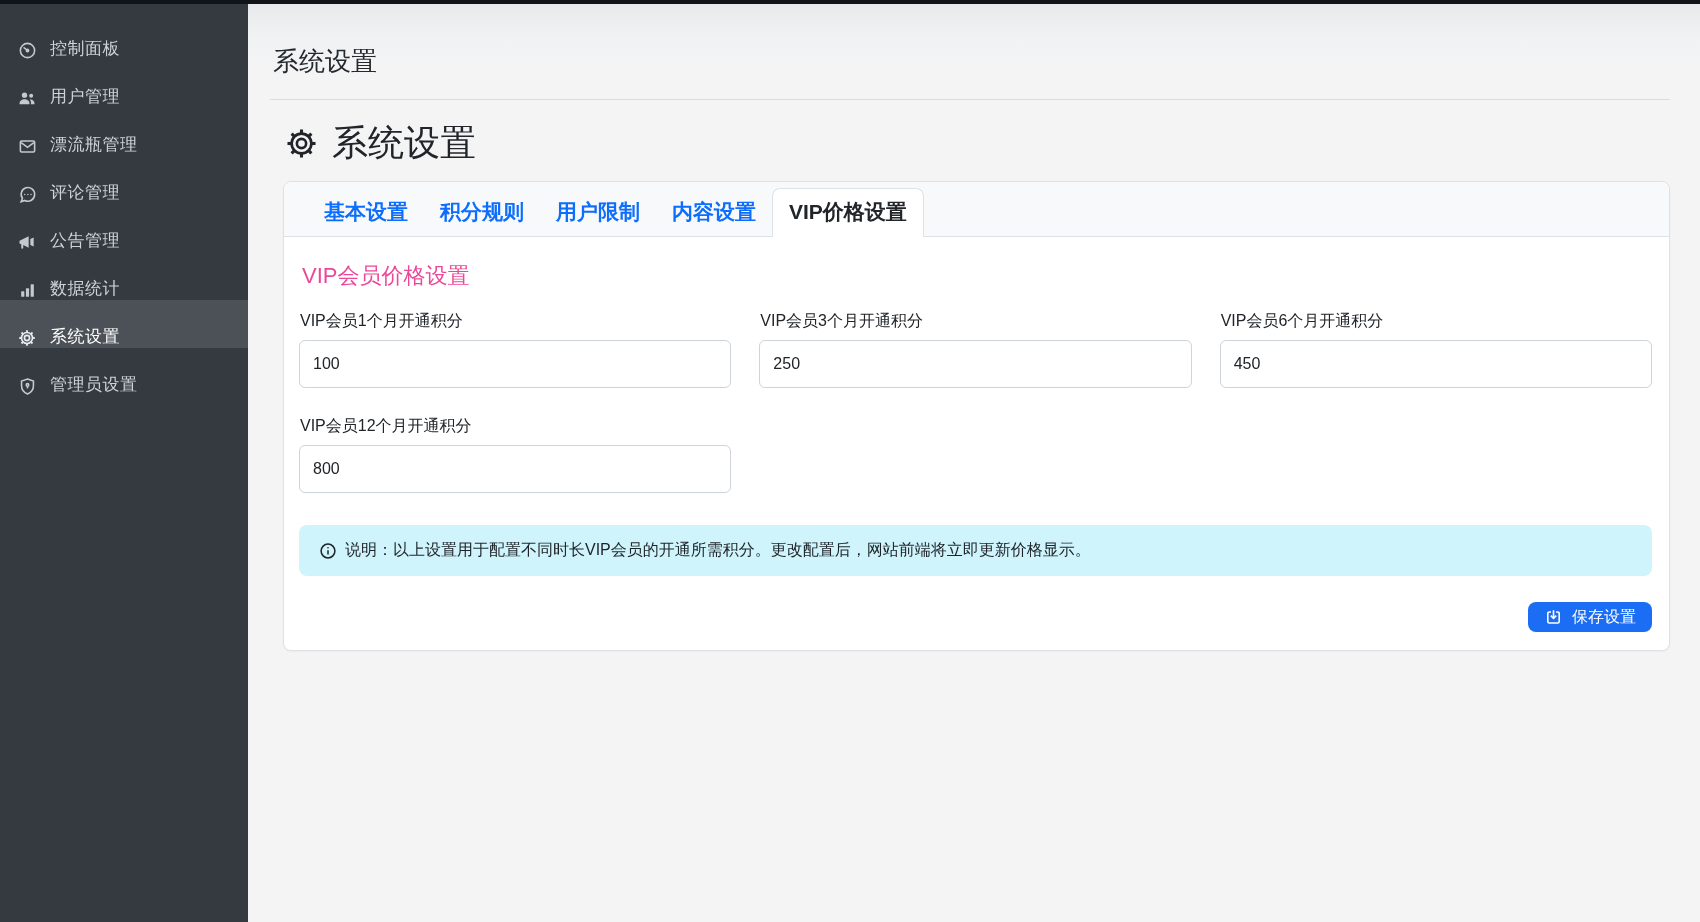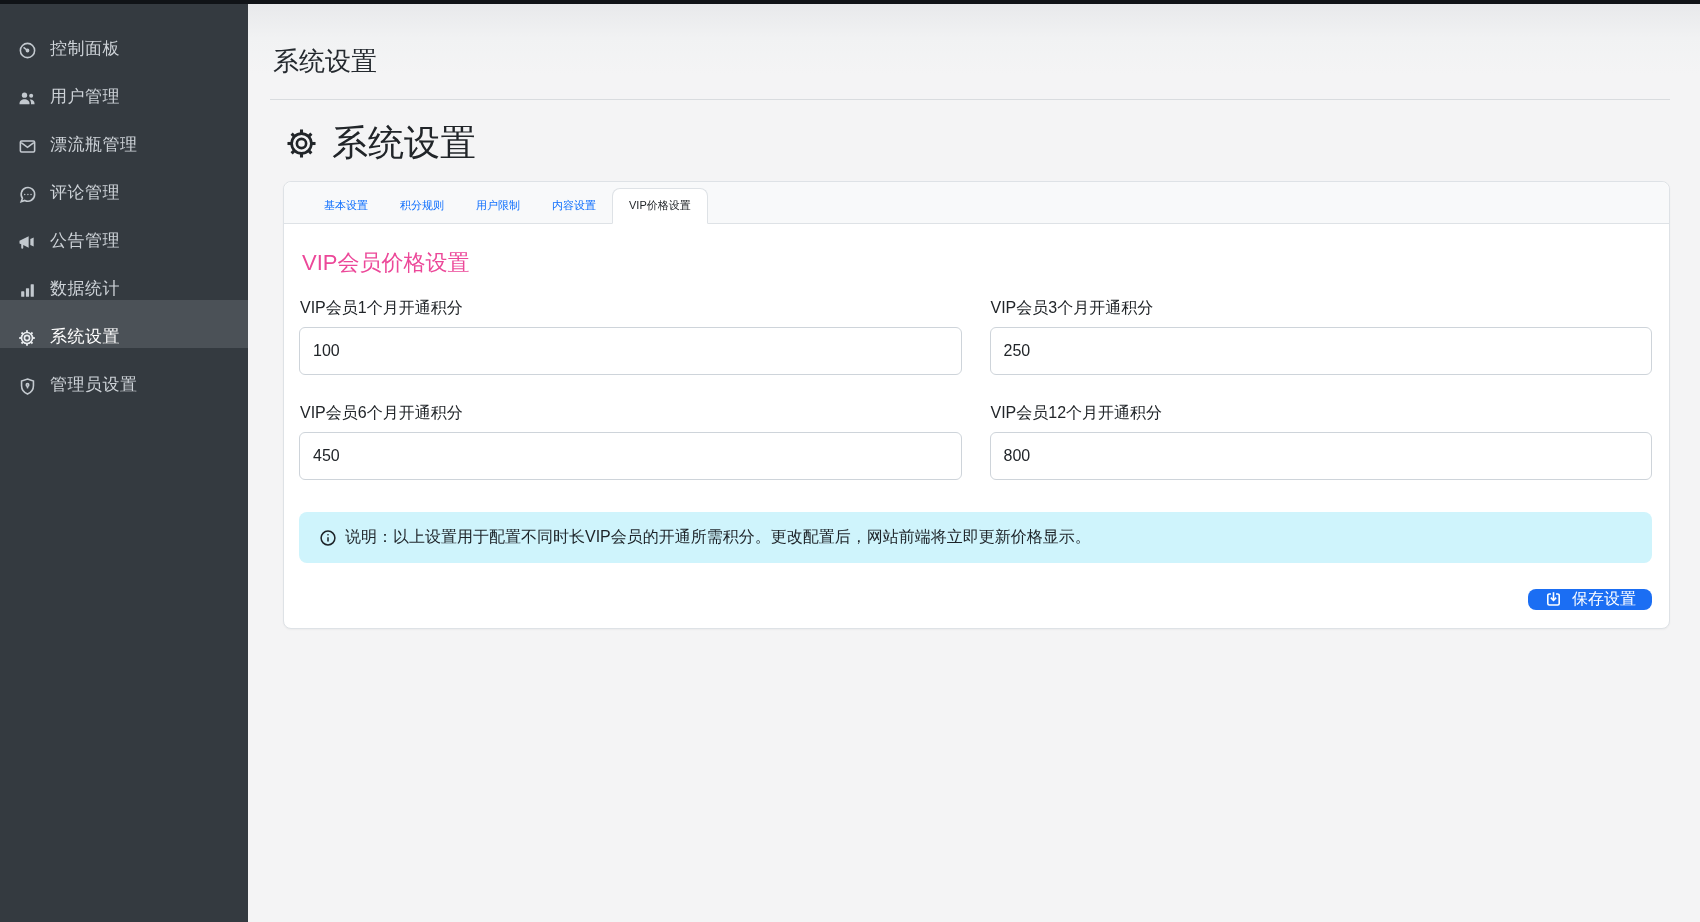--- a/index.html
+++ b/index.html
@@ -31,39 +31,39 @@
   .big-heading { display:flex; align-items:center; gap:12px; margin:19px 0 0 10px; color:#212529; }
   .big-heading .gear-big { width:37px; height:37px; color:#212529; }
   .big-heading .bh-text { font-size:36px; font-weight:500; }
 
   
   .card { width:1387px; margin:13px 0 0 10px; background:#ffffff;
           border:1px solid #dee2e6; border-radius:8px; box-shadow:0 1px 2px rgba(0,0,0,.04); }
 
   .tabs { display:flex; align-items:flex-end; background:#f8f9fa; border-bottom:1px solid #dee2e6;
           border-radius:8px 8px 0 0; padding:6px 16px 0 24px; }
-  .tab { padding:9px 16px 10px; font-size:11px; font-weight:400; color:#0d6efd; cursor:pointer; white-space:nowrap; }
+  .tab { padding:9px 16px 10px; font-size:21px; font-weight:700; color:#0d6efd; cursor:pointer; white-space:nowrap; }
   .tab.active { background:#ffffff; color:#212529; border:1px solid #dee2e6; border-bottom-color:#ffffff;
                 border-radius:8px 8px 0 0; margin-bottom:-1px; }
 
   .card-body { padding:22px 17px 18px 15px; }
   .section-title { font-size:22px; font-weight:500; color:#ec4899; margin:2px 0 20px 3px; }
 
-  .form-grid { display:grid; grid-template-columns:1fr 1fr; column-gap:25px; row-gap:20px;gap:28px; }
+  .form-grid { display:grid; grid-template-columns:1fr 1fr 1fr; column-gap:25px; row-gap:20px;gap:28px; }
   .field .flabel { display:block; font-size:16px; color:#212529; margin:0 0 8px 1px; }
   .field input { width:100%; height:48px; border:1px solid #ced4da; border-radius:6px;
                  padding:0 13px; font-size:16px; color:#212529; background:#fff; outline:none;
                  font-family:"Liberation Sans","DejaVu Sans",sans-serif; }
 
   .alert { margin-top:32px; background:#cff4fc; border-radius:8px; padding:15px 20px;
            display:flex; align-items:center; gap:8px; color:#1d2328; font-size:16px; }
   .alert .info-ic { width:18px; height:18px; flex:0 0 auto; color:#1d2328; }
 
   .footer-row { display:flex; justify-content:flex-end; margin-top:26px; }
-  .save-btn { display:flex; align-items:center; gap:9px; height:21px; padding:0 16px;
+  .save-btn { display:flex; align-items:center; gap:9px; height:30px; padding:0 16px;
               background:#1b6ef3; color:#ffffff; border:none; border-radius:8px;
               font-size:16px; font-weight:500; cursor:pointer;
               font-family:"Liberation Sans","DejaVu Sans",sans-serif; }
   .save-btn .save-ic { width:19px; height:19px; color:#fff; }
 </style>
 </head>
 <body>
 
 <div id="app">
   <div class="topbar"></div>

